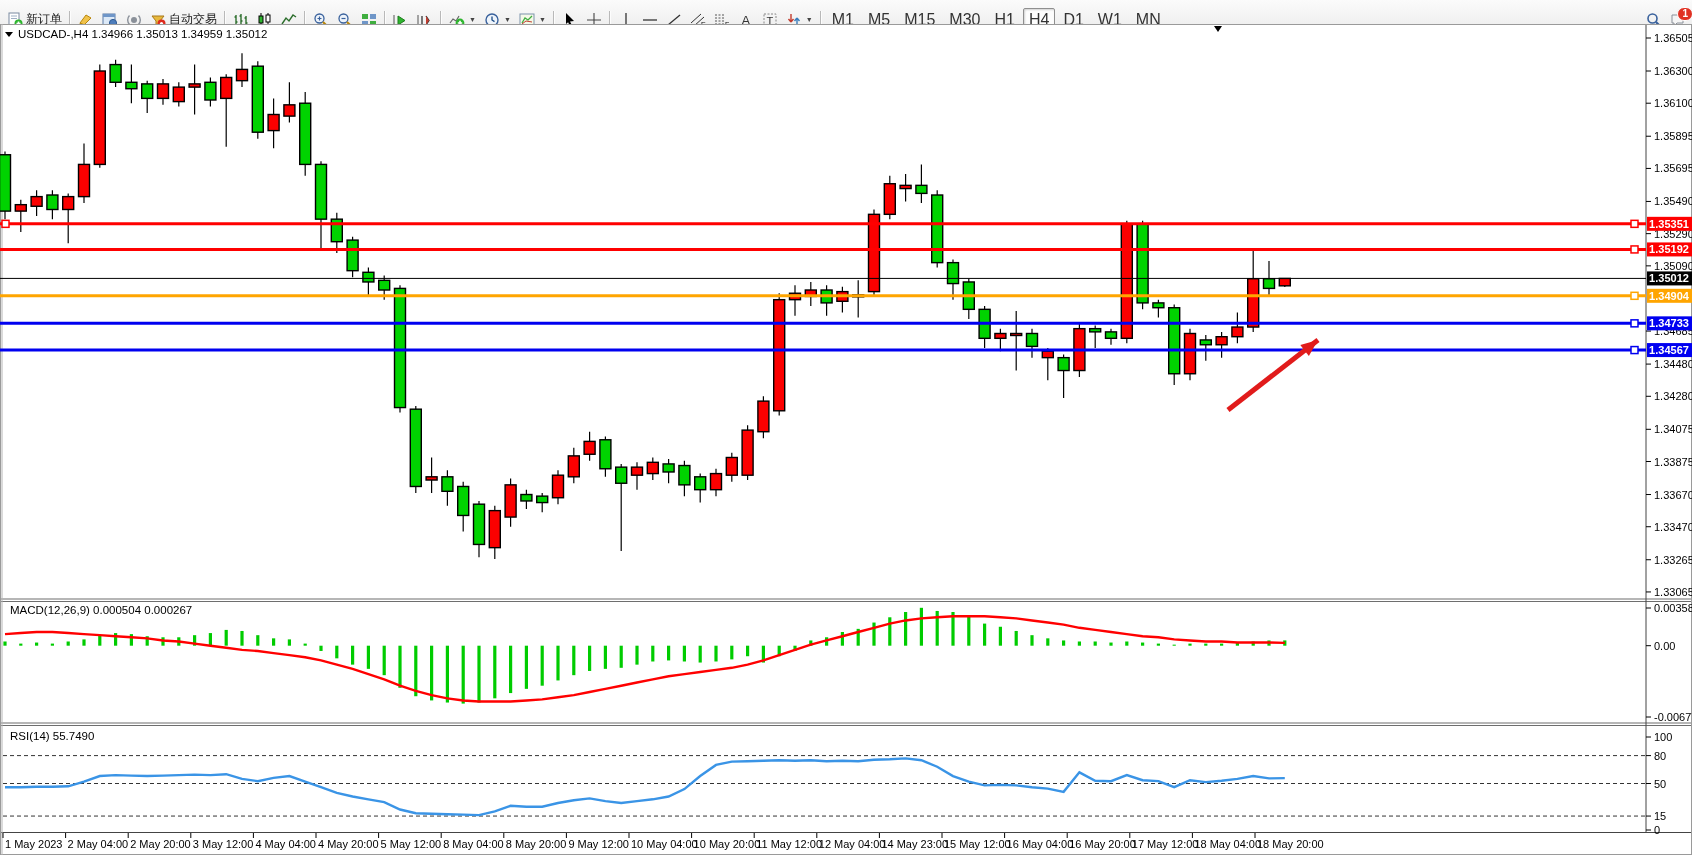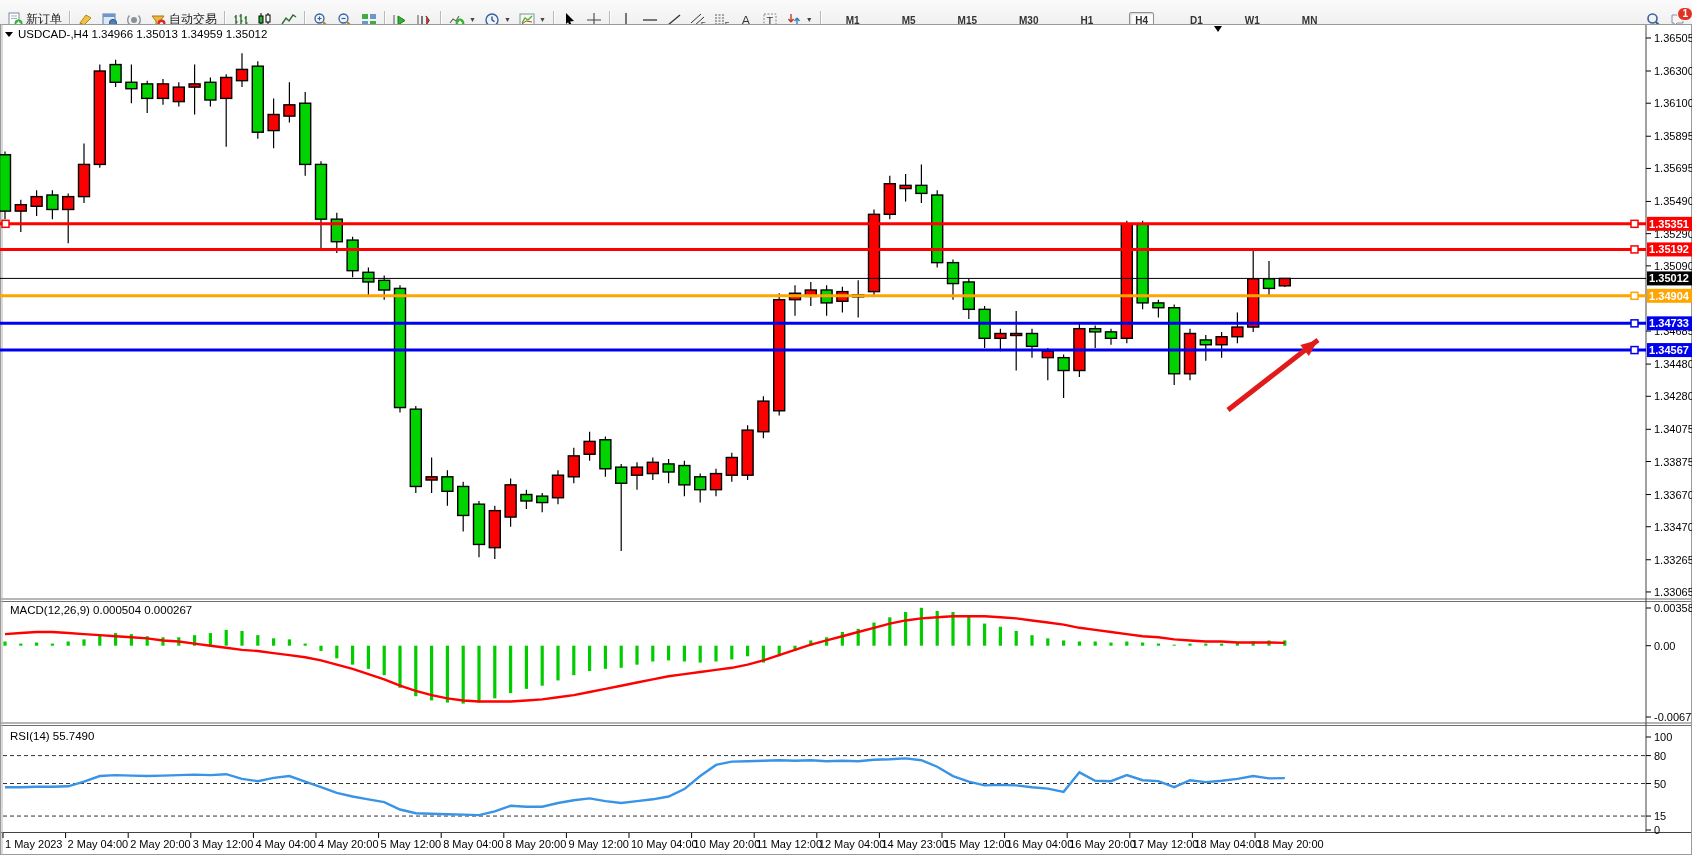--- a/index.html
+++ b/index.html
@@ -4,21 +4,21 @@
 <style>
   html,body{margin:0;padding:0;background:#f0f0f0;width:1692px;height:855px;overflow:hidden;
     font-family:"Liberation Sans",sans-serif;-webkit-font-smoothing:antialiased;}
   
   #toolbar{position:absolute;left:0;top:0;width:1692px;height:40px;background:linear-gradient(#fbfbfb,#e9e9e9);
     border-bottom:1px solid #c6c6c6;display:flex;align-items:center;padding-left:3px;box-sizing:border-box;white-space:nowrap;}
   .tbtn{display:inline-flex;align-items:center;gap:3px;height:20px;padding:0 3px;border:1px solid transparent;
     border-radius:2px;font-size:12px;color:#222;cursor:default;}
   .sep{width:0;height:17px;border-left:1px solid #b9b9b9;border-right:1px solid #fdfdfd;margin:0 3px;}
   .caret{font-size:7px;color:#444;margin-left:1px;}
-  .tf-btn{display:inline-block;font-size:10px;color:#333;padding:2px 5px;margin:0 15px;border:1px solid transparent;border-radius:2px;font-weight:bold;}
+  .tf-btn{display:inline-block;font-size:16px;color:#333;padding:2px 5px;margin:0 1px;border:1px solid transparent;border-radius:2px;}
   .tf-btn.active{background:#fdfdfd;border:1px solid #8f8f8f;box-shadow:inset 1px 1px 2px rgba(0,0,0,.18);}
   #right-tools{margin-left:auto;display:flex;align-items:center;margin-right:6px;gap:8px;}
   .badge{position:absolute;top:-5px;right:-7px;background:#e03123;color:#fff;font-size:10px;font-weight:bold;
     border-radius:8px;padding:0 4px;line-height:12px;border:1px solid #fff;}
   .icon16{display:inline-block;width:16px;height:16px;position:relative;}
   
   #chartwrap{position:absolute;left:0;top:24px;width:1692px;height:831px;background:#fff;}
   svg text{font-family:"Liberation Sans",sans-serif;}
 </style>
 </head>

